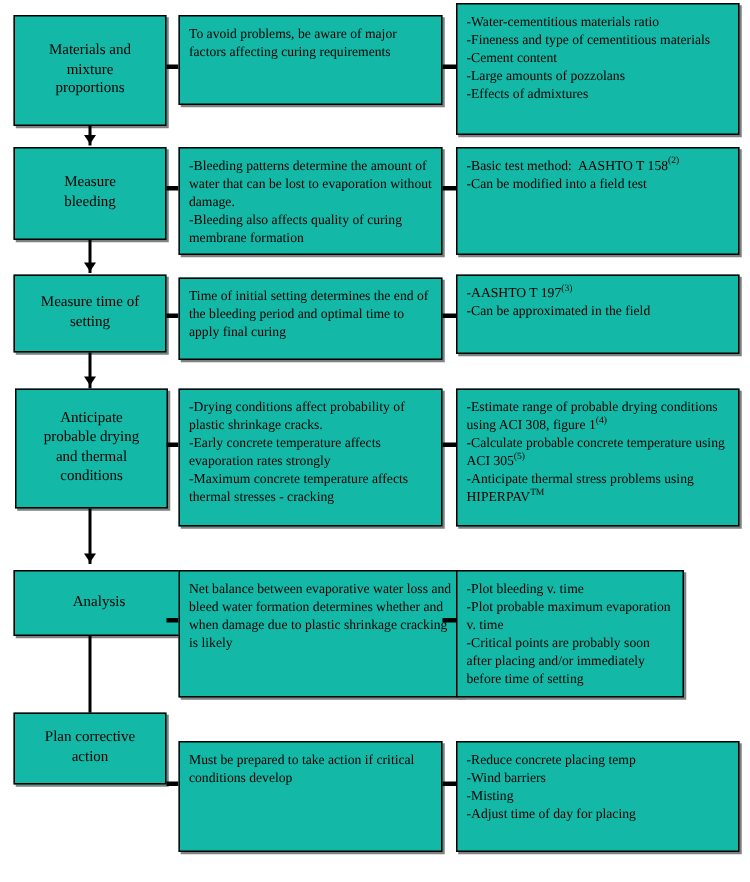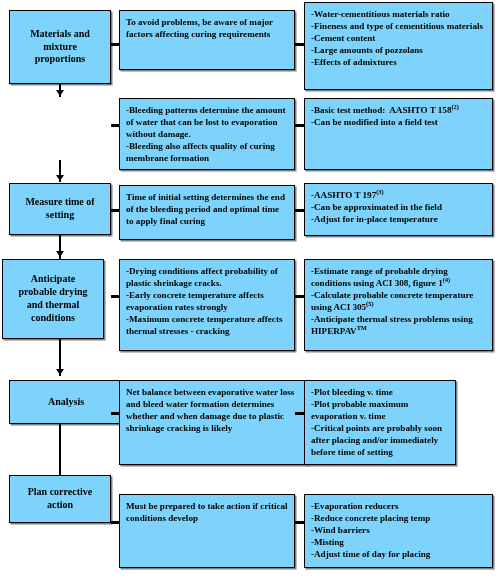--- a/index.html
+++ b/index.html
@@ -15,24 +15,23 @@
     overflow: hidden;
   }
   #chart {
     position: relative;
     width: 500px;
     height: 588px;
   }
   .box {
     position: absolute;
     box-sizing: border-box;
-    background: #7dd3fc;
+    background: #14b8a6;
     border: 1px solid #000000;
     box-shadow: 1.5px 1.5px 0 0 #808080;
-    font-weight: bold;
   }
   .stage-box {
     display: flex;
     align-items: center;
     justify-content: center;
     text-align: center;
     line-height: 1.28;
     font-size: 10px;
     padding: 2px 3px;
   }
@@ -102,20 +101,24 @@
     <span class="line">-Water-cementitious materials ratio</span>
     <span class="line">-Fineness and type of cementitious materials</span>
     <span class="line">-Cement content</span>
     <span class="line">-Large amounts of pozzolans</span>
     <span class="line">-Effects of admixtures</span>
   </div>
 
   <div class="vline" style="left:58.8px; top:84px; height:13px;"></div>
   <div class="arrowhead" style="left:55.8px; top:90px;"></div>
 
+  <div class="box stage-box" style="left:9px; top:98px; width:102px; height:62px;">
+    <span class="lbl">Measure
+bleeding</span>
+  </div>
   <div class="hconn" style="left:111px; top:124px; width:8px;"></div>
   <div class="box detail-box" style="left:119px; top:98px; width:176px; height:72px;">
     <span class="line">-Bleeding patterns determine the amount of water that can be lost to evaporation without damage.</span>
     <span class="line">-Bleeding also affects quality of curing membrane formation</span>
   </div>
   <div class="hconn" style="left:295px; top:124px; width:9px;"></div>
   <div class="box detail-box" style="left:304px; top:98px; width:189px; height:72px;">
     <span class="line"><span>-Basic test method:  AASHTO T 158</span><sup>(2)</sup></span>
     <span class="line">-Can be modified into a field test</span>
   </div>
@@ -128,27 +131,26 @@
 setting</span>
   </div>
   <div class="hconn" style="left:111px; top:209px; width:8px;"></div>
   <div class="box detail-box" style="left:119px; top:185px; width:176px; height:55px;">
     <span class="line">Time of initial setting determines the end of the bleeding period and optimal time to apply final curing</span>
   </div>
   <div class="hconn" style="left:295px; top:209px; width:9px;"></div>
   <div class="box detail-box" style="left:304px; top:183px; width:189px; height:53px;">
     <span class="line"><span>-AASHTO T 197</span><sup>(3)</sup></span>
     <span class="line">-Can be approximated in the field</span>
-    <span class="line">-Adjust for in-place temperature</span>
   </div>
 
   <div class="vline" style="left:58.8px; top:235px; height:24px;"></div>
   <div class="arrowhead" style="left:55.8px; top:251px;"></div>
 
-  <div class="box stage-box" style="left:2px; top:259px; width:102px; height:80px;">
+  <div class="box stage-box" style="left:10px; top:259px; width:102px; height:80px;">
     <span class="lbl">Anticipate
 probable drying
 and thermal
 conditions</span>
   </div>
   <div class="hconn" style="left:111px; top:295px; width:8px;"></div>
   <div class="box detail-box" style="left:119px; top:259px; width:176px; height:92px;">
     <span class="line">-Drying conditions affect probability of plastic shrinkage cracks.</span>
     <span class="line">-Early concrete temperature affects evaporation rates strongly</span>
     <span class="line">-Maximum concrete temperature affects thermal stresses - cracking</span>
@@ -183,20 +185,19 @@
   <div class="box stage-box" style="left:9px; top:475px; width:102px; height:48px;">
     <span class="lbl">Plan corrective
 action</span>
   </div>
   <div class="hconn" style="left:111px; top:521px; width:8px;"></div>
   <div class="box detail-box" style="left:119px; top:494px; width:176px; height:74px;">
     <span class="line">Must be prepared to take action if critical conditions develop</span>
   </div>
   <div class="hconn" style="left:295px; top:521px; width:9px;"></div>
   <div class="box detail-box" style="left:304px; top:494px; width:189px; height:74px;">
-    <span class="line">-Evaporation reducers</span>
     <span class="line">-Reduce concrete placing temp</span>
     <span class="line">-Wind barriers</span>
     <span class="line">-Misting</span>
     <span class="line">-Adjust time of day for placing</span>
   </div>
 
 </div>
 
 </body></html>

